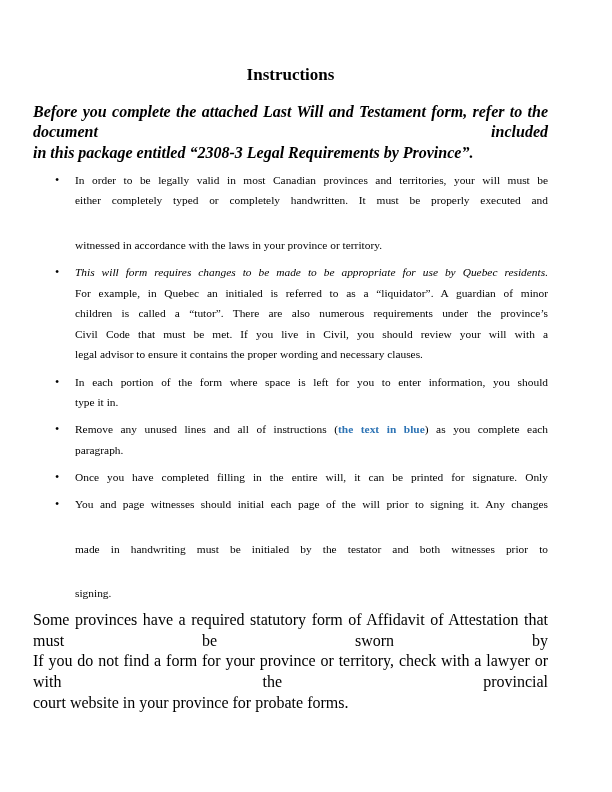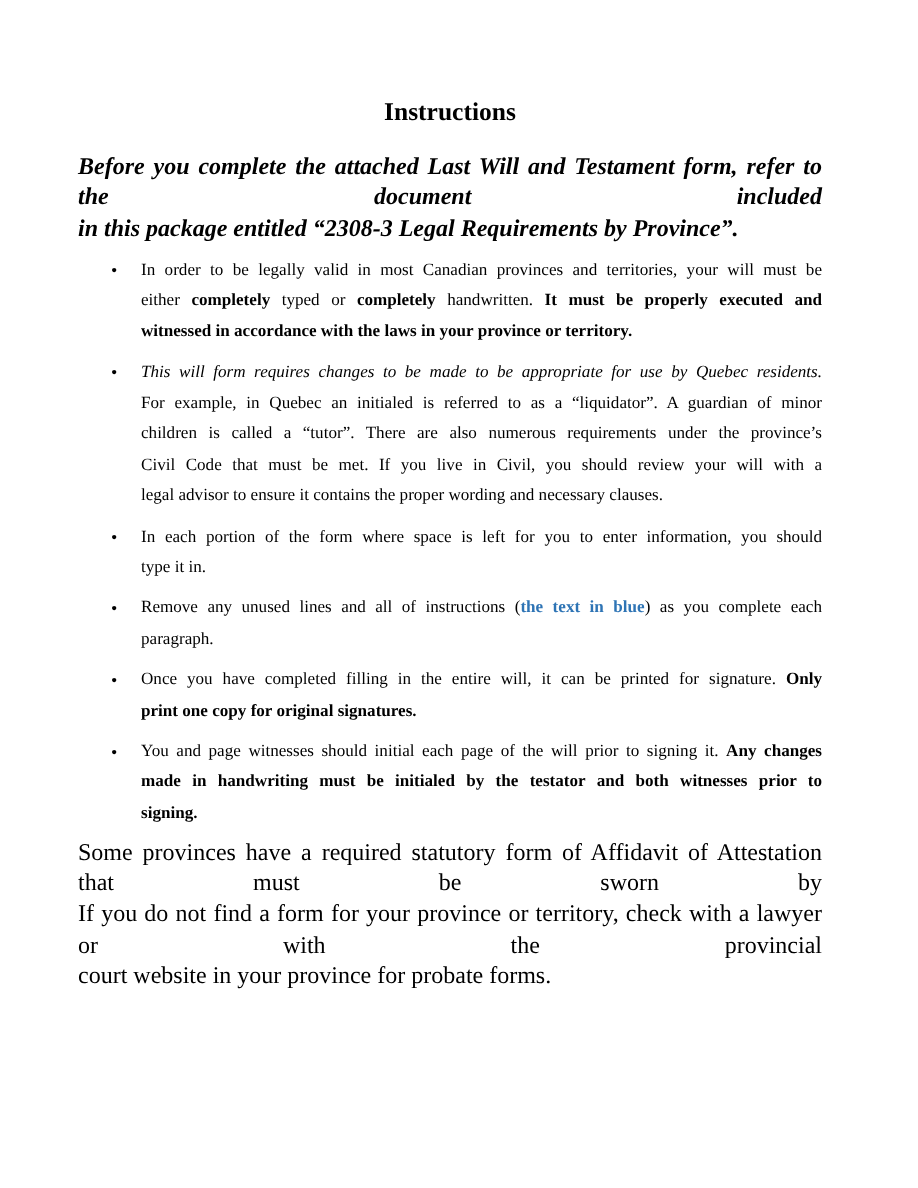--- a/index.html
+++ b/index.html
@@ -11,21 +11,21 @@
     width: 612px;
     height: 792px;
     overflow: hidden;
     font-family: "Liberation Serif", serif;
     color: #000000;
   }
   .page {
     box-sizing: border-box;
     width: 612px;
     height: 792px;
-    padding: 64px 64px 0 52px;
+    padding: 64px 64px 0 33px;
     background: #ffffff;
   }
   .title {
     margin: 0;
     font-size: 17px;
     line-height: 22px;
     font-weight: bold;
     text-align: center;
   }
   .para {
@@ -56,21 +56,21 @@
     padding-left: 42px;
     margin-bottom: 6.5px;
   }
   .marker {
     position: absolute;
     left: 22px;
     top: 0;
     line-height: 20.6px;
     font-size: 12px;
   }
-  .b  { font-weight: bold; }
+  .b  { font-weight: normal; margin-top: 24px; }
   .bi { font-weight: normal; font-style: italic; }
   .blue { font-weight: bold; color: var(--blue, #2E74B5); }
 </style>
 </head>
 <body>
 
 <div class="page">
 
   <h1 class="title">Instructions</h1>
 
@@ -105,21 +105,20 @@
 
     <li>
       <span class="marker">•</span>
       <span class="line jl"><span>Remove any unused lines and all of instructions (</span><span class="blue">the text in blue</span><span>) as you complete each</span></span>
       <span class="line">paragraph.</span>
     </li>
 
     <li>
       <span class="marker">•</span>
       <span class="line jl"><span>Once you have completed filling in the entire will, it can be printed for signature. </span><span class="b">Only</span></span>
-      <span class="line b">print one copy for original signatures.</span>
     </li>
 
     <li>
       <span class="marker">•</span>
       <span class="line jl"><span>You and page witnesses should initial each page of the will prior to signing it. </span><span class="b">Any changes</span></span>
       <span class="line jl b">made in handwriting must be initialed by the testator and both witnesses prior to</span>
       <span class="line b">signing.</span>
     </li>
 
   </ul>

